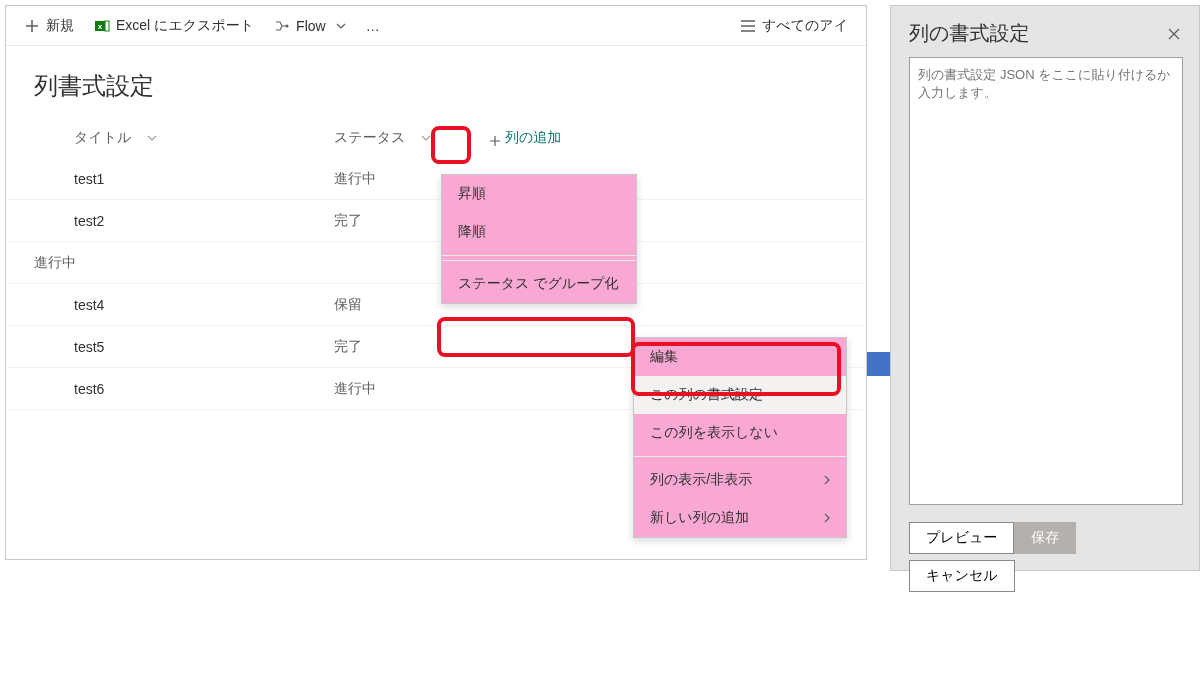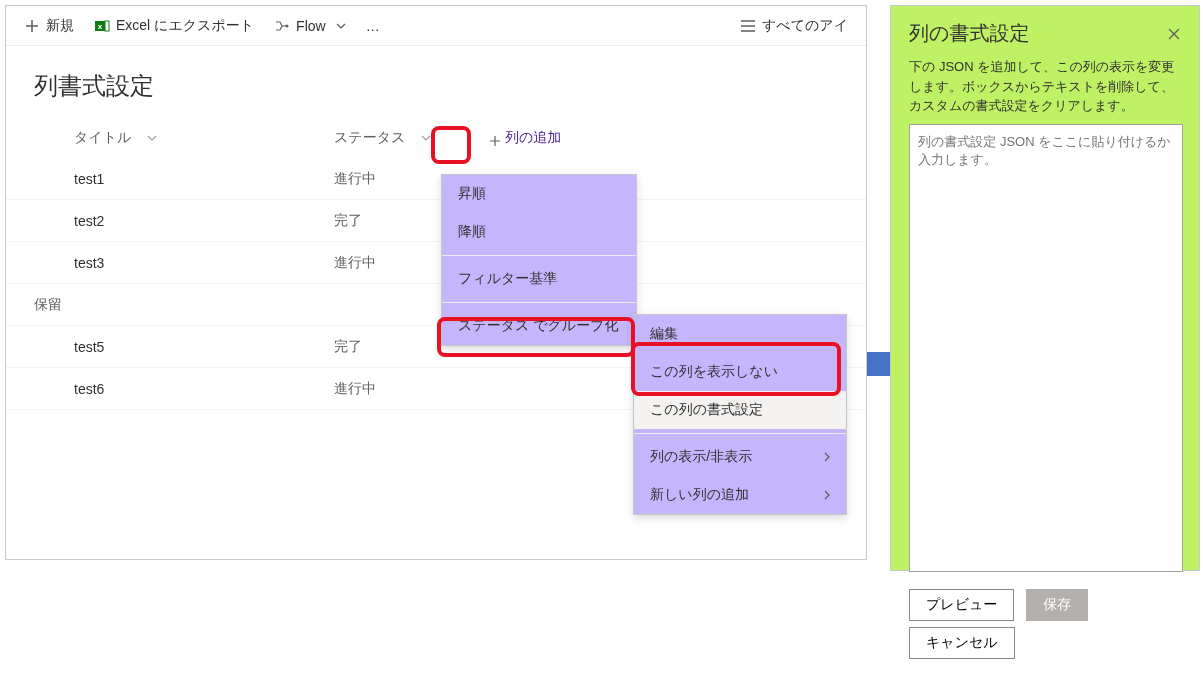--- a/index.html
+++ b/index.html
@@ -18,49 +18,49 @@
   .caret { margin-left: 4px; color: #605e5c; }
 
   
   .page-title { padding: 24px 28px 16px; font-size: 24px; font-weight: 400; }
 
   
   .col-headers { display: flex; align-items: center; padding: 0 28px; height: 40px; color: #605e5c; }
   .col-h { display: flex; align-items: center; gap: 16px; }
   .col-title { width: 300px; padding-left: 40px; }
   .col-status { width: 155px; align-items: center; }
-  .col-add { color: #4c1d95; display: flex; align-items: flex-end; gap: 4px; }
+  .col-add { color: #0f766e; display: flex; align-items: flex-end; gap: 4px; }
 
   
   .hl-box { position: absolute; border: 4px solid #e81123; border-radius: 8px; pointer-events: none; }
 
   
   .row { display: flex; align-items: center; height: 42px; padding: 0 28px; border-bottom: 1px solid #f3f2f1; }
   .cell-title { width: 300px; padding-left: 40px; }
   .cell-status { width: 155px; color: #605e5c; }
 
   
-  .menu { position: absolute; background: #c4b5fd; border: 1px solid #c8c8c8; box-shadow: 0 3px 8px rgba(0,0,0,.15); min-width: 196px; }
+  .menu { position: absolute; background: #f9a8d4; border: 1px solid #c8c8c8; box-shadow: 0 3px 8px rgba(0,0,0,.15); min-width: 196px; }
   .menu-item { padding: 10px 16px; display: flex; align-items: center; justify-content: space-between; cursor: pointer; }
   .menu-item.hover { background: #f3f2f1; }
   .menu-divider { height: 1px; background: #edebe9; margin: 4px 0; }
   .menu-caret { color: #605e5c; }
 
   .menu1 { left: 435px; top: 168px; }
-  .menu2 { left: 627px; top: 308px; width: 214px; }
-
-  
-  .right-panel { position: absolute; left: 890px; top: 5px; width: 310px; height: 566px; border: 1px solid #c8c8c8; background: #bef264; }
+  .menu2 { left: 627px; top: 331px; width: 214px; }
+
+  
+  .right-panel { position: absolute; left: 890px; top: 5px; width: 310px; height: 566px; border: 1px solid #c8c8c8; background: #e5e5e5; }
   .rp-header { display: flex; align-items: center; justify-content: space-between; padding: 14px 18px 10px; }
   .rp-title { font-size: 20px; }
   .rp-close { font-size: 16px; cursor: pointer; color: #605e5c; }
   .rp-desc { padding: 0 18px 8px; font-size: 13px; color: #323130; line-height: 1.5; }
   .rp-link { padding: 0 18px 14px; font-size: 13px; color: #797775; }
   .rp-textarea { margin: 0 18px; width: 274px; height: 448px; border: 1px solid #a19f9d; padding: 8px; font-size: 13px; color: #797775; resize: none; font-family: inherit; background: #fff; outline: none; }
-  .rp-buttons { display: flex; gap: 12px; padding: 14px 18px 6px; }
+  .rp-buttons { display: flex; gap: 0; padding: 14px 18px 6px; }
   .btn { padding: 6px 16px; border: 1px solid #8a8886; background: #fff; font-size: 14px; cursor: pointer; }
   .btn.primary { background: #b3b0ad; color: #fff; border-color: #b3b0ad; }
   .rp-cancel { padding: 0 18px 14px; }
 
   
   .arrow { position: absolute; left: 867px; top: 336px; width: 88px; height: 56px; }
   .arrow-shaft { position: absolute; left: 0; top: 16px; width: 52px; height: 24px; background: #4472c4; }
   .arrow-head { position: absolute; left: 50px; top: 0; width: 0; height: 0; border-top: 28px solid transparent; border-bottom: 28px solid transparent; border-left: 36px solid #4472c4; }
 
   svg { display: block; }
@@ -150,61 +150,58 @@
 
     <div class="row">
       <div class="cell-title">test1</div>
       <div class="cell-status">進行中</div>
     </div>
     <div class="row">
       <div class="cell-title">test2</div>
       <div class="cell-status">完了</div>
     </div>
     <div class="row">
-      <div class="cell-title">test3</div>
       <div class="cell-status">進行中</div>
     </div>
     <div class="row">
+      <div class="cell-title">test4</div>
       <div class="cell-status">保留</div>
     </div>
     <div class="row">
       <div class="cell-title">test5</div>
       <div class="cell-status">完了</div>
     </div>
     <div class="row">
       <div class="cell-title">test6</div>
       <div class="cell-status">進行中</div>
     </div>
 
     <div class="menu menu1">
       <div class="menu-item">
           <span>昇順</span>
         </div>
       <div class="menu-item">
           <span>降順</span>
         </div>
       <div class="menu-divider"></div>
-      <div class="menu-item">
-          <span>フィルター基準</span>
-        </div>
       <div class="menu-divider"></div>
       <div class="menu-item">
           <span>ステータス でグループ化</span>
         </div>
     </div>
 
     <div class="menu menu2">
       <div class="menu-item">
           <span>編集</span>
-        </div>
-      <div class="menu-item">
-          <span>この列を表示しない</span>
         </div>
       <div class="menu-item hover">
           <span>この列の書式設定</span>
+        </div>
+      <div class="menu-item">
+          <span>この列を表示しない</span>
         </div>
       <div class="menu-divider"></div>
       <div class="menu-item">
         <span>列の表示/非表示</span>
         <span class="menu-caret">
             <svg width="6" height="10" viewBox="0 0 6 10">
               <path d="M1 1l4 4-4 4" fill="none" stroke="#605e5c" stroke-width="1.2"></path>
             </svg>
           </span>
       </div>
@@ -231,21 +228,20 @@
 
   <div class="right-panel">
     <div class="rp-header">
       <div class="rp-title">列の書式設定</div>
       <div class="rp-close">
         <span><svg width="14" height="14" viewBox="0 0 14 14">
               <path d="M2 2l10 10M12 2L2 12" stroke="#605e5c" stroke-width="1.3"></path>
             </svg></span>
       </div>
     </div>
-    <div class="rp-desc">下の JSON を追加して、この列の表示を変更します。ボックスからテキストを削除して、カスタムの書式設定をクリアします。</div>
     <textarea class="rp-textarea" placeholder="列の書式設定 JSON をここに貼り付けるか入力します。" style=""></textarea>
     <div class="rp-buttons">
       <button class="btn">プレビュー</button>
       <button class="btn primary">保存</button>
     </div>
     <div class="rp-cancel">
       <button class="btn">キャンセル</button>
     </div>
   </div>
 

